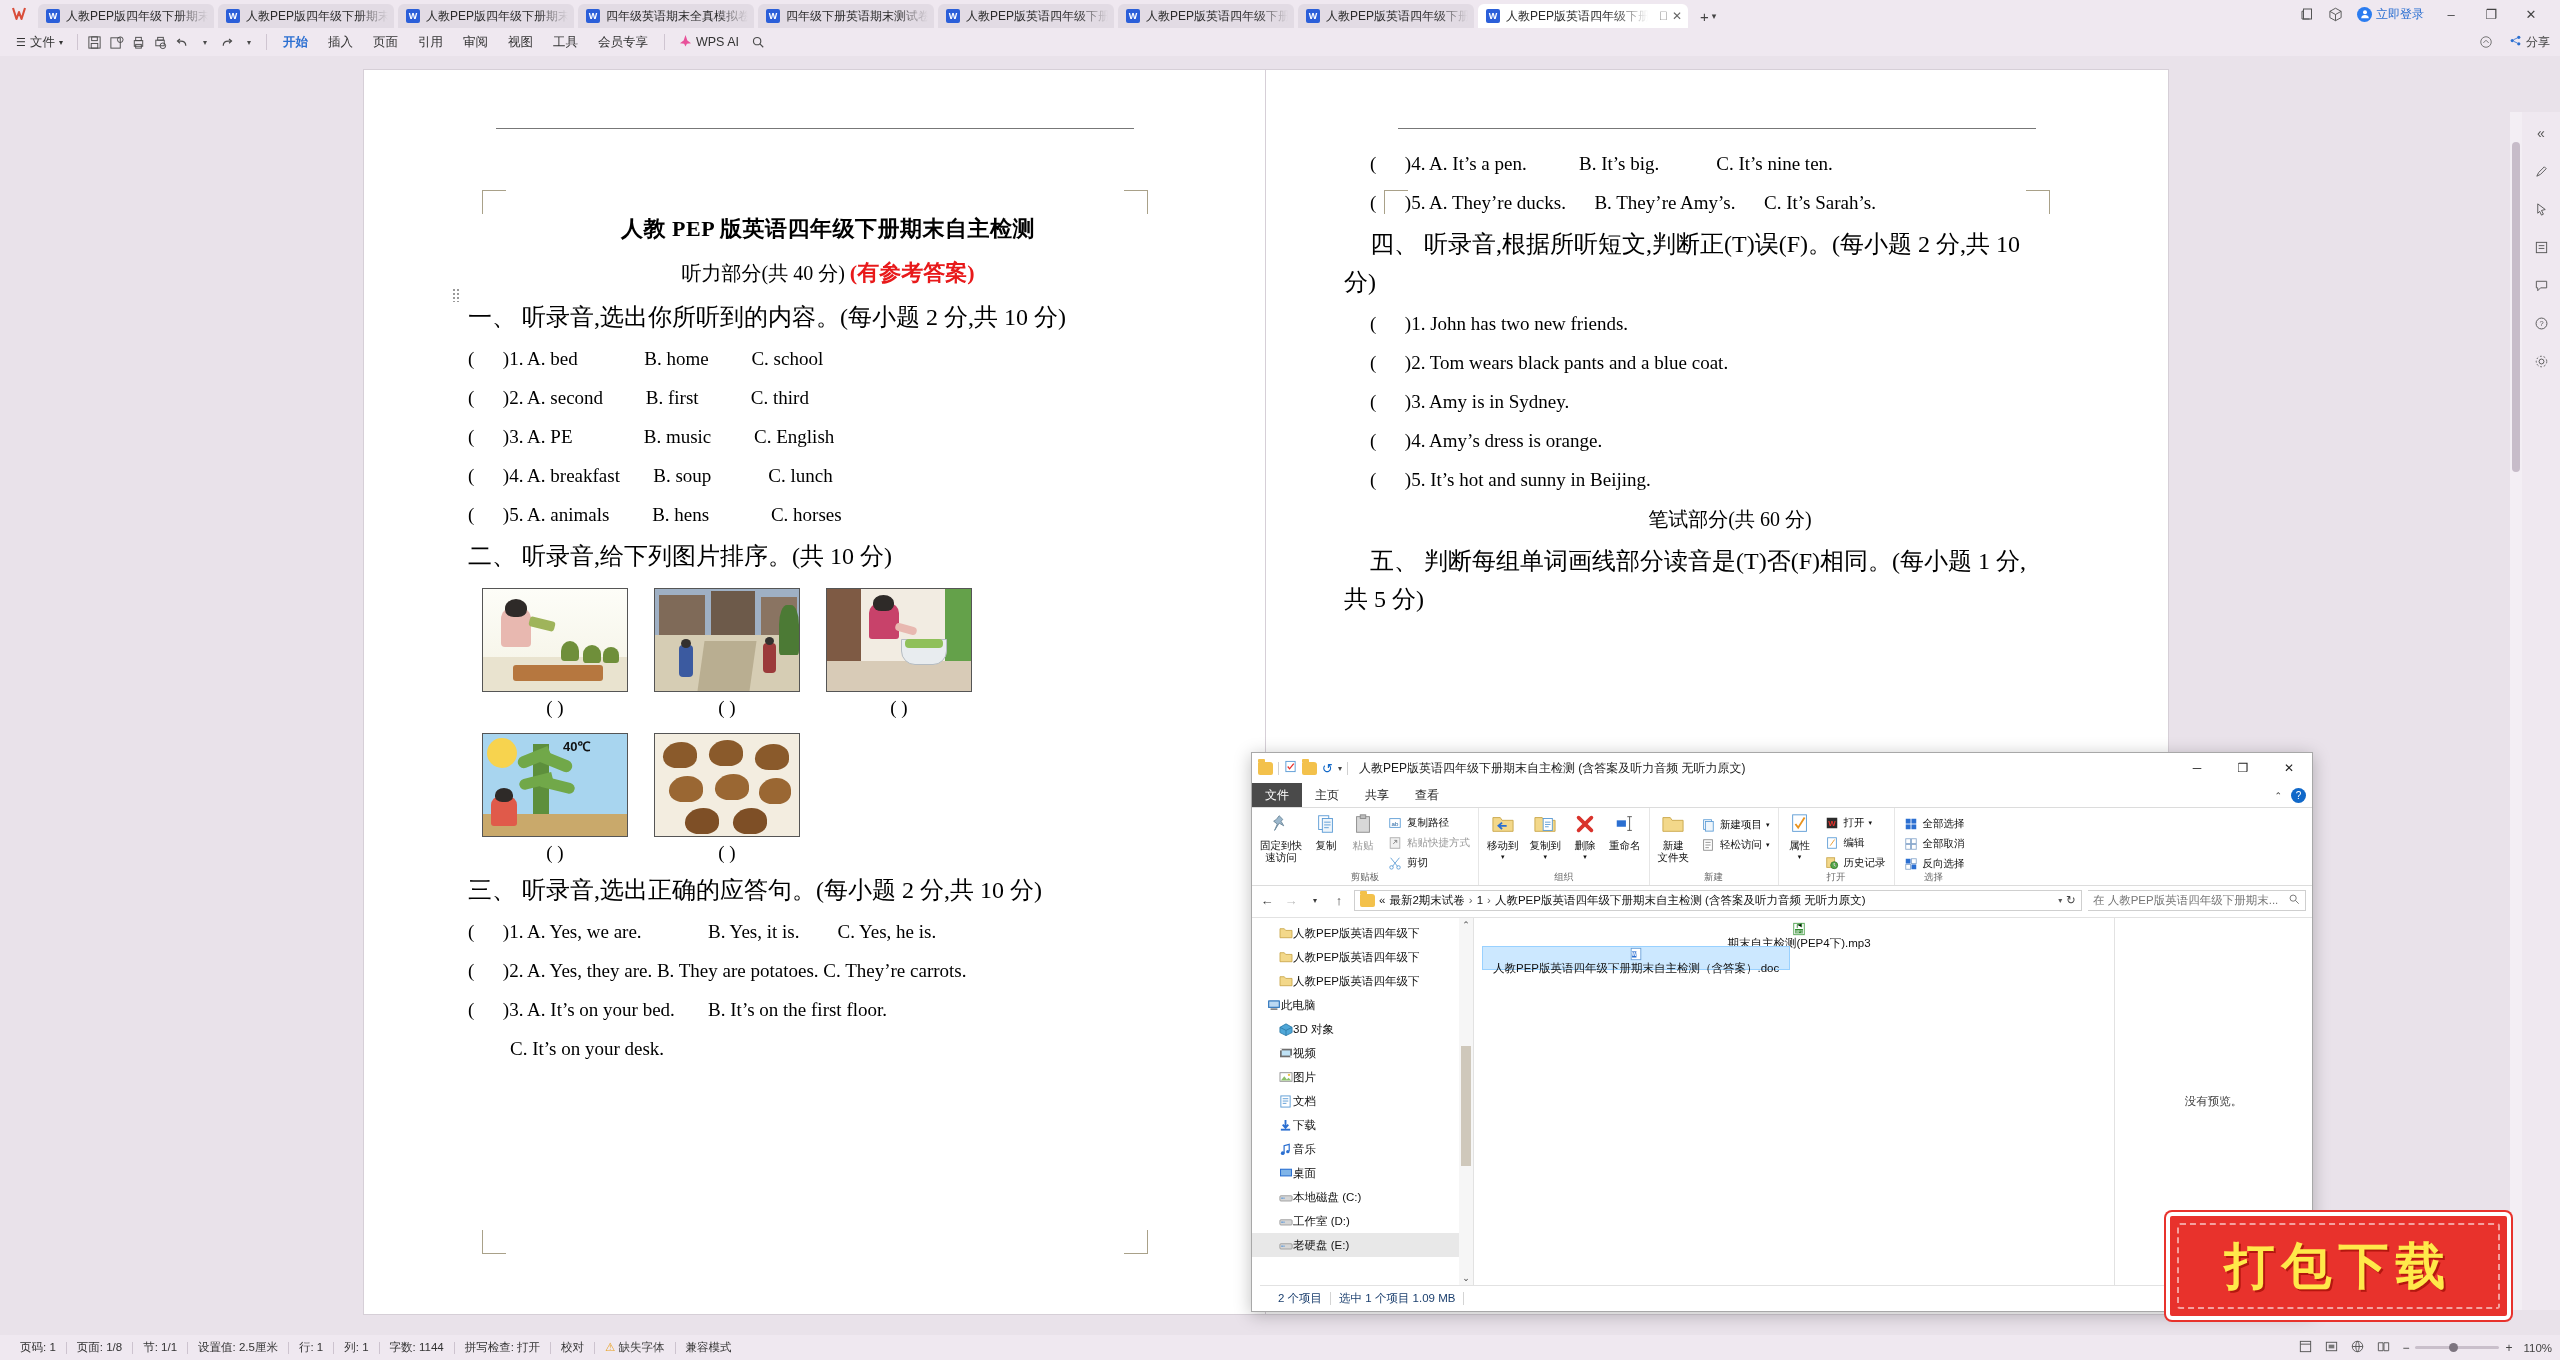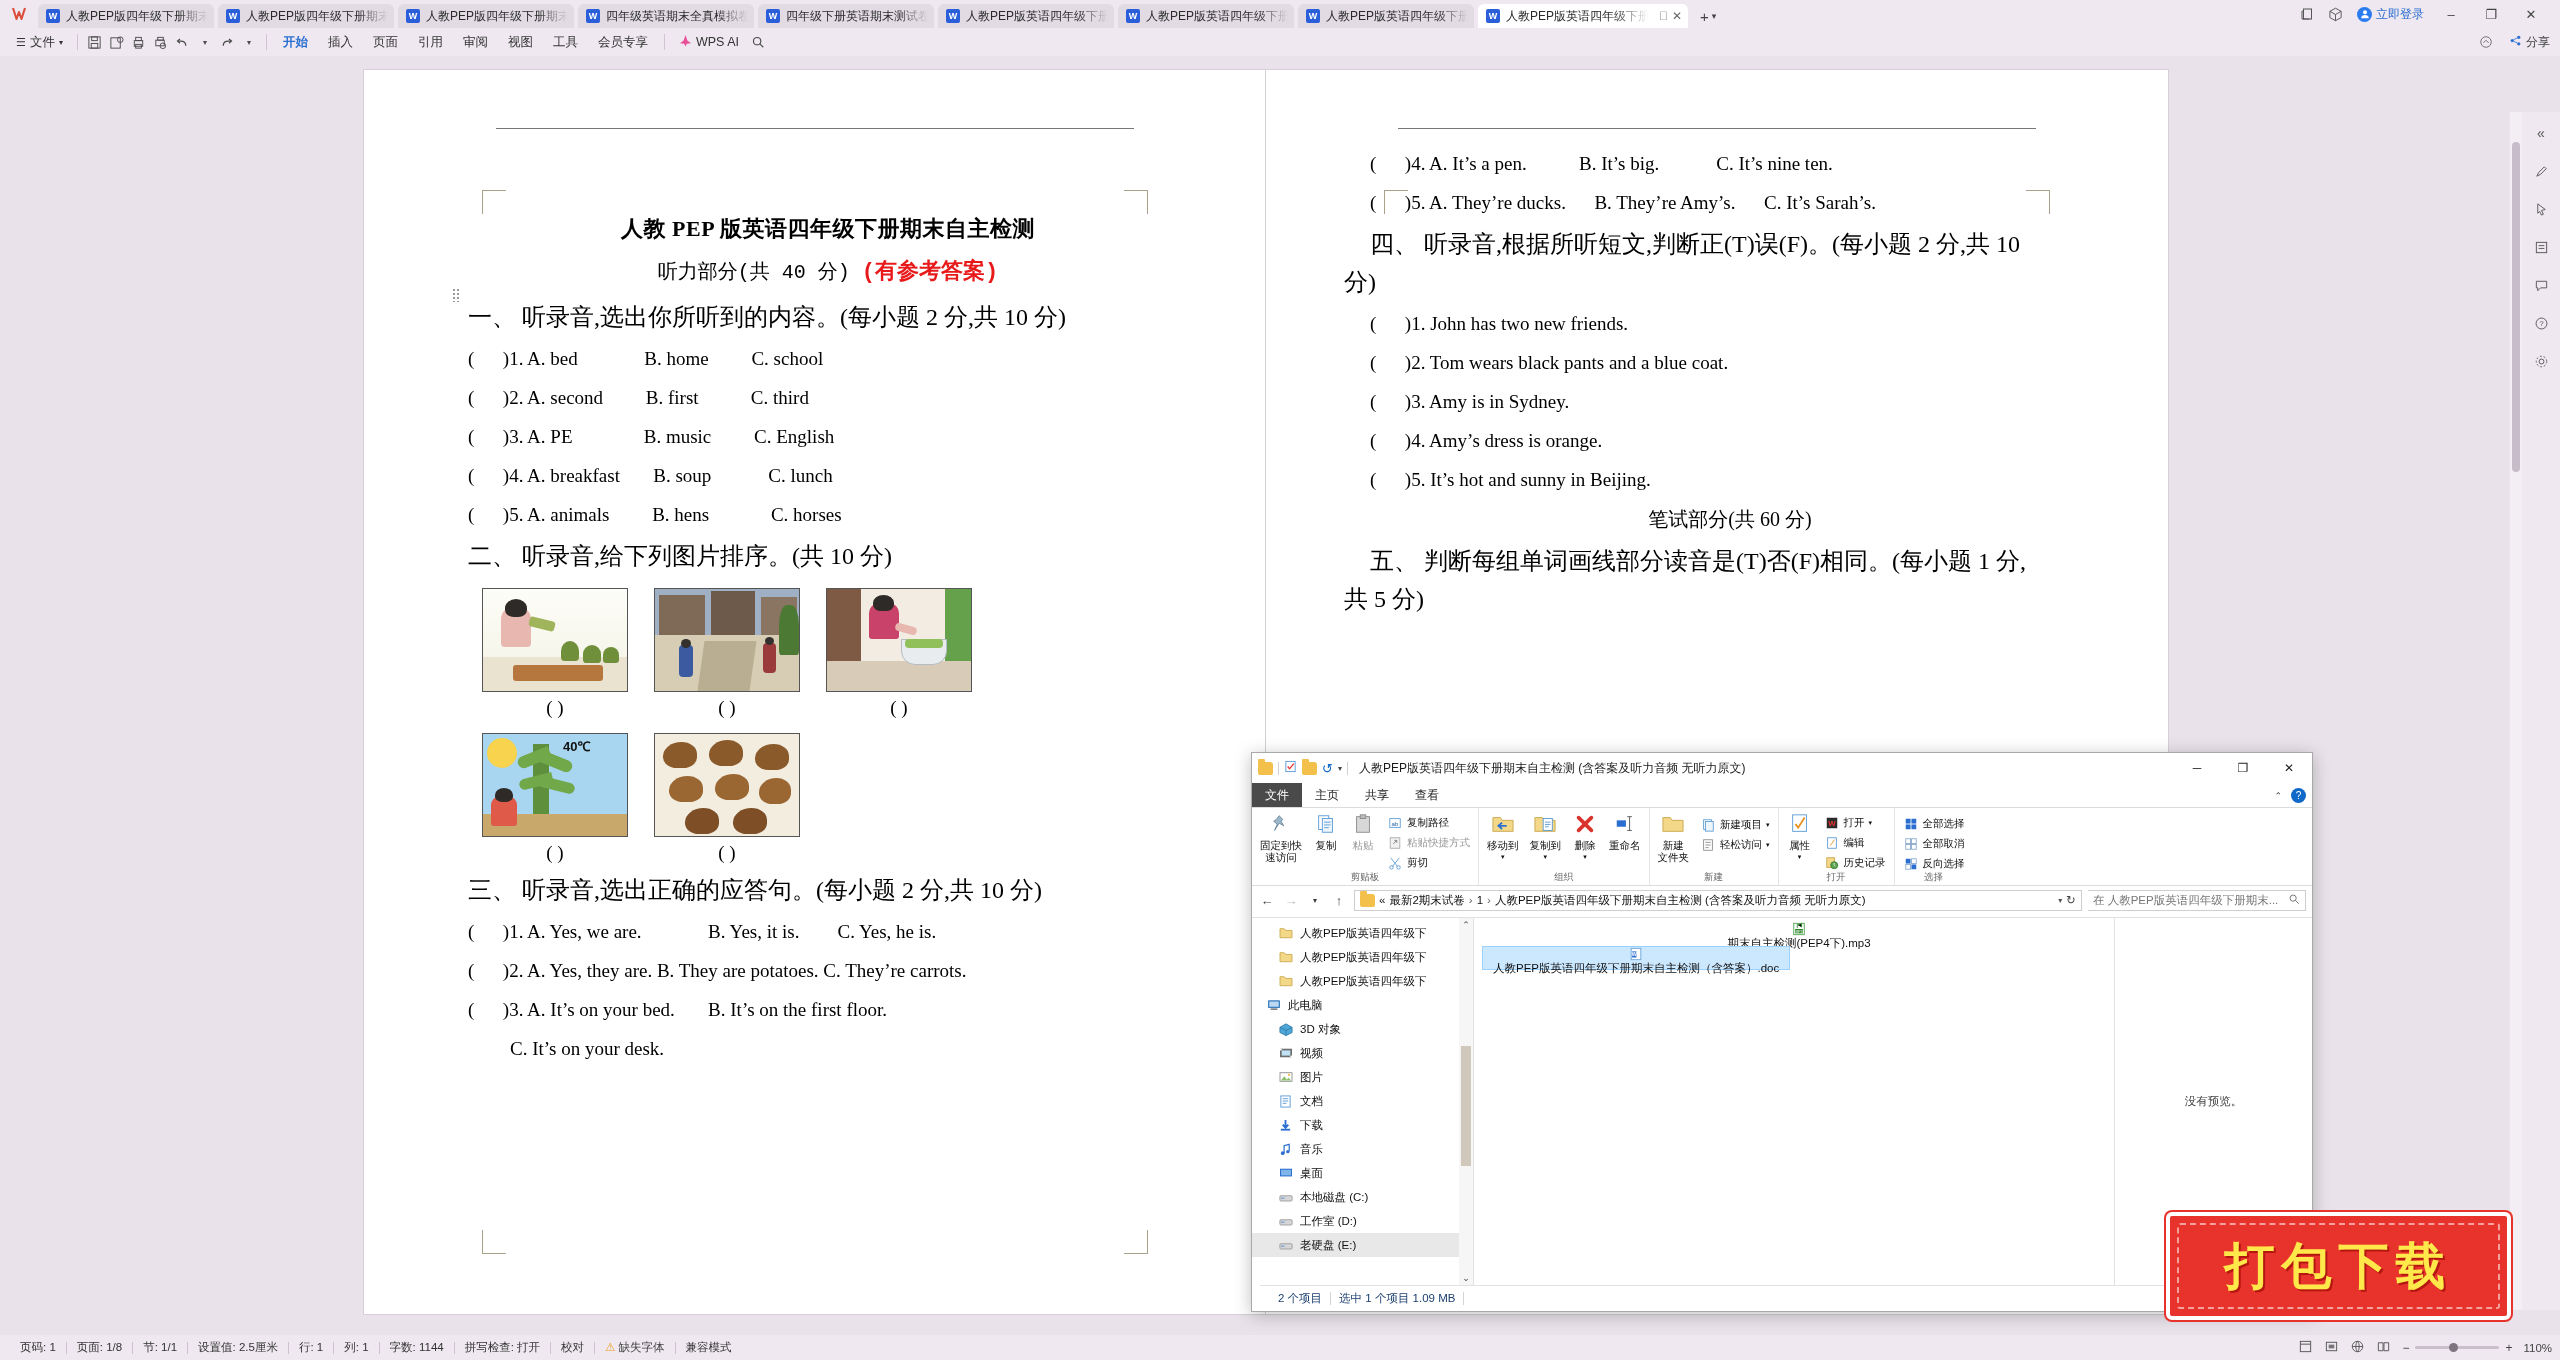--- a/index.html
+++ b/index.html
@@ -79,21 +79,21 @@
   .crop.br{border-right:1px solid #a9a189;border-bottom:1px solid #a9a189;right:118px;bottom:60px;}
   .drag-handle{position:absolute;left:88px;top:218px;width:8px;height:14px;
     background-image:radial-gradient(circle,#9a9a9a 1px,transparent 1px);
     background-size:4px 4px;}
   .doc{
     position:absolute; left:104px; right:78px; top:148px;
     font-family:"Liberation Serif","DejaVu Serif",serif;
     color:#000; font-size:19px; line-height:1.0;
   }
   .doc-title{text-align:center;font-weight:bold;font-size:22px;letter-spacing:.5px;margin-bottom:22px;}
-  .doc-sub{text-align:center;font-size:20px;margin-bottom:21px;font-family:Liberation Mono, monospace;}
+  .doc-sub{text-align:center;font-size:20px;margin-bottom:21px;}
   .doc-sub .red{color:#e8191a;font-weight:bold;font-size:22px;}
   .sec{font-size:24px;margin-bottom:20px;}
   .qline{font-size:19px;margin-bottom:20px;display:block;white-space:pre;}
   .centerline{text-align:center;font-size:20px;margin-bottom:20px;}
   .indent{padding-left:42px;}
 
   
   .imgrow{display:flex;gap:26px;margin:4px 0 6px 14px;}
   .imgbox{width:146px;height:104px;border:1px solid #555;position:relative;overflow:hidden;}
   .brackets{display:flex;gap:26px;margin:0 0 16px 14px;font-size:19px;}
@@ -146,21 +146,21 @@
   .rcol{display:flex;flex-direction:column;gap:2px;justify-content:center;}
   .gl{width:16px;height:16px;display:flex;align-items:center;justify-content:center;}
   .gl-lg{width:26px;height:26px;display:flex;align-items:center;justify-content:center;}
   .ex-addr{height:28px;display:flex;align-items:center;gap:6px;padding:0 6px;background:#fff;}
   .navbtn{width:18px;height:20px;display:flex;align-items:center;justify-content:center;color:#3b3b3b;font-size:13px;}
   .navbtn.dim{color:#bdbdbd;}
   .crumbbox{flex:1 1 auto;height:21px;border:1px solid #cfcfcf;display:flex;align-items:center;gap:4px;padding:0 5px;font-size:11.5px;color:#111;background:#fff;}
   .searchbox{width:218px;height:21px;border:1px solid #cfcfcf;border-left:none;display:flex;align-items:center;padding:0 5px;font-size:11.5px;color:#777;background:#fff;justify-content:space-between;}
   .ex-body{position:absolute;left:0;right:0;top:164px;bottom:26px;display:flex;background:#fff;border-top:1px solid #e2e2e2;}
   .ex-nav{width:222px;border-right:1px solid #e2e2e2;position:relative;overflow:hidden;font-size:11.5px;color:#111;padding-top:3px;}
-  .navitem{height:24px;display:flex;align-items:center;gap:7px;padding-left:14px;white-space:nowrap;}
+  .navitem{height:24px;display:flex;align-items:center;padding-left:14px;white-space:nowrap;}
   .navitem.sel{background:#e8e8e8;}
   .navitem.sub{padding-left:26px;}
   .nav-sb{position:absolute;right:0;top:0;bottom:0;width:14px;background:#f6f6f6;}
   .nav-thumb{position:absolute;left:2px;top:128px;width:10px;height:120px;background:#cfc8bb;}
   .nav-arrow{position:absolute;left:0;right:0;height:14px;display:flex;align-items:center;justify-content:center;font-size:9px;color:#444;}
   .ex-files{flex:1 1 auto;position:relative;}
   .filerow{height:24px;display:flex;align-items:center;gap:0;padding-left:10px;font-size:11.5px;color:#111;white-space:nowrap;flex-direction:column;}
   .filerow.sel{background:#cce8ff;border:1px solid #99d1ff;}
   .ex-preview{width:198px;border-left:1px solid #e2e2e2;display:flex;align-items:center;justify-content:center;font-size:11.5px;color:#444;}
   .ex-status{position:absolute;left:8px;right:0;bottom:0;height:26px;border-top:1px solid #e2e2e2;display:flex;align-items:center;font-size:11.5px;color:#1b3f6e;padding-left:10px;gap:0;}

